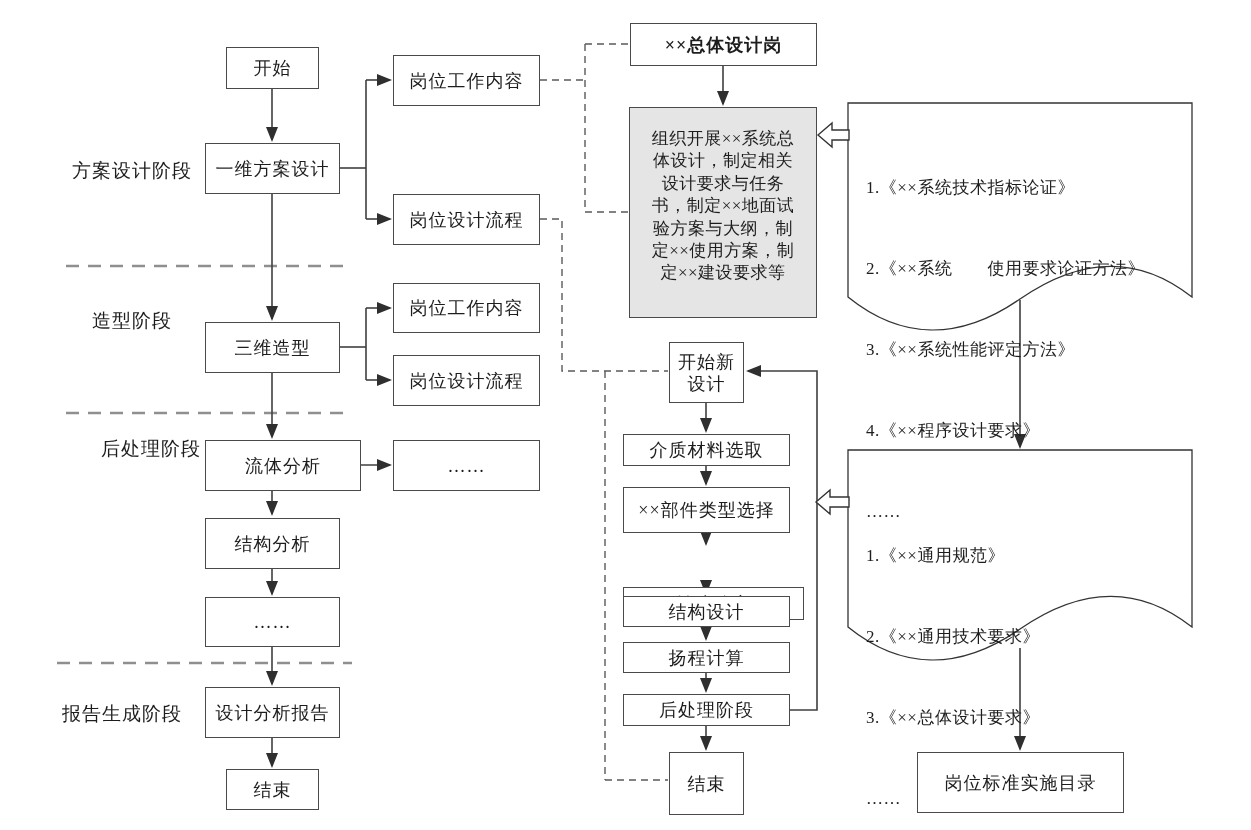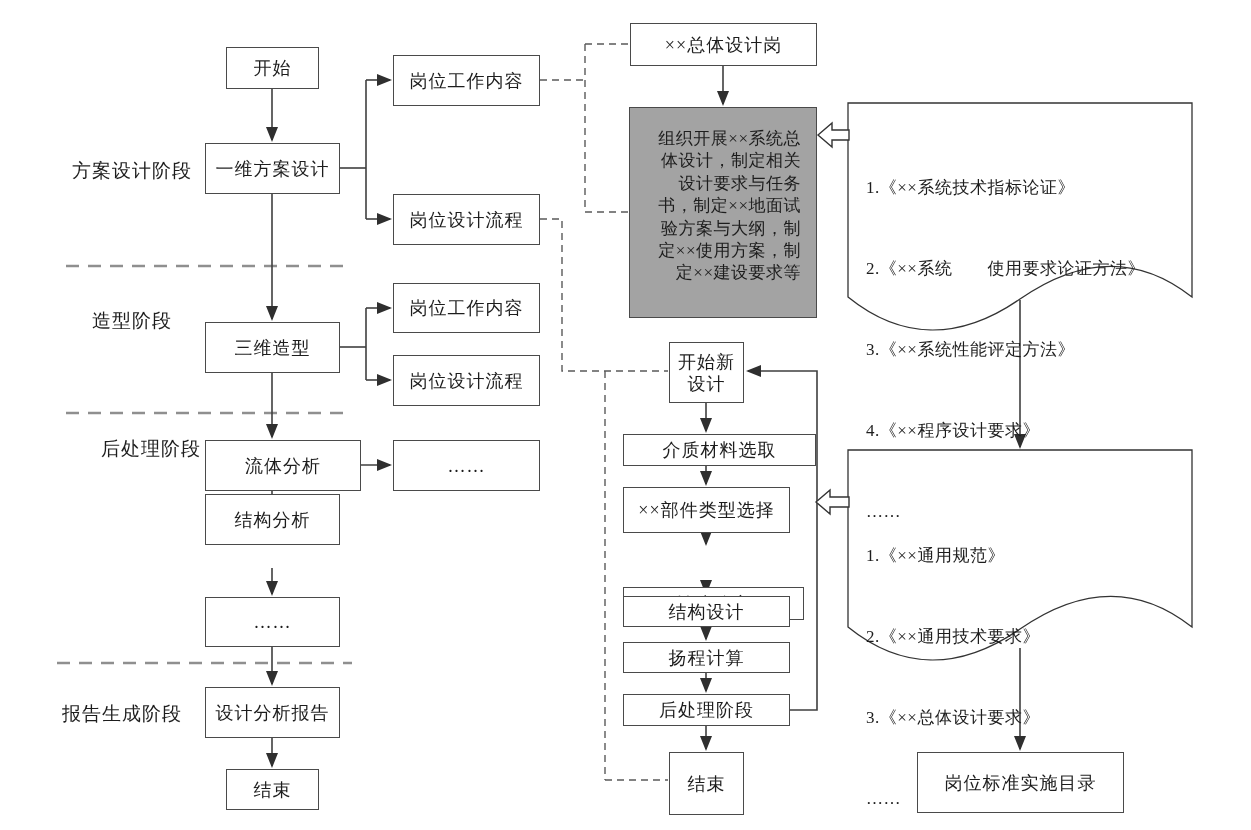--- a/index.html
+++ b/index.html
@@ -11,23 +11,23 @@
   .box{
     position:absolute;box-sizing:border-box;
     border:1.6px solid #4a4a4a;background:#fff;
     display:flex;align-items:center;justify-content:center;
     font-size:18px;letter-spacing:1px;text-align:center;line-height:22px;
   }
   .phase{
     position:absolute;font-size:19px;letter-spacing:1px;white-space:nowrap;
   }
   .duty-box{
-    position:absolute;box-sizing:border-box;border:1.6px solid #4a4a4a;background:#a3a3a3;
+    position:absolute;box-sizing:border-box;border:1.6px solid #4a4a4a;background:#e5e5e5;
     font-size:17px;line-height:22.4px;letter-spacing:0.5px;
-    padding:20px 15px 0 15px;text-align:right;word-break:break-all;
+    padding:20px 15px 0 15px;text-align:center;word-break:break-all;
   }
   .doc-text{
     position:absolute;font-size:17px;line-height:27px;letter-spacing:0.5px;white-space:pre;
   }
   .two-line{flex-direction:column;line-height:22px;}
 </style>
 </head>
 <body>
 
 <div id="stage">
@@ -101,47 +101,47 @@
 
   <span class="phase" style="left:72px;top:158px;">方案设计阶段</span>
   <span class="phase" style="left:92px;top:308px;">造型阶段</span>
   <span class="phase" style="left:85px;top:436px;margin-left:16px;">后处理阶段</span>
   <span class="phase" style="left:62px;top:701px;">报告生成阶段</span>
 
   <div class="box" style="left:226px;top:47px;width:93px;height:42px;">开始</div>
   <div class="box" style="left:205px;top:322px;width:135px;height:51px;">三维造型</div>
   <div class="box" style="left:205px;top:143px;width:135px;height:51px;">一维方案设计</div>
   <div class="box" style="left:205px;top:440px;width:156px;height:51px;">流体分析</div>
-  <div class="box" style="left:205px;top:494px;width:135px;height:51px;">结构分析</div>
+  <div class="box" style="left:205px;top:518px;width:135px;height:51px;">结构分析</div>
   <div class="box" style="left:205px;top:597px;width:135px;height:50px;">……</div>
   <div class="box" style="left:205px;top:687px;width:135px;height:51px;">设计分析报告</div>
   <div class="box" style="left:226px;top:769px;width:93px;height:41px;">结束</div>
 
   <div class="box" style="left:393px;top:55px;width:147px;height:51px;">岗位工作内容</div>
   <div class="box" style="left:393px;top:194px;width:147px;height:51px;">岗位设计流程</div>
   <div class="box" style="left:393px;top:283px;width:147px;height:50px;">岗位工作内容</div>
   <div class="box" style="left:393px;top:355px;width:147px;height:51px;">岗位设计流程</div>
   <div class="box" style="left:393px;top:440px;width:147px;height:51px;">……</div>
 
-  <div class="box" style="left:630px;top:23px;width:187px;height:43px;">××总体设计岗</div>
+  <div class="box" style="left:630px;top:23px;width:187px;height:43px;font-weight:bold;">××总体设计岗</div>
   <div class="duty-box" style="left:629px;top:107px;width:188px;height:211px;">组织开展××系统总体设计，制定相关设计要求与任务书，制定××地面试验方案与大纲，制定××使用方案，制定××建设要求等</div>
 
   <div class="doc-text" style="left:866px;top:120px;">
     <div>1.《××系统技术指标论证》</div>
     <div>2.《××系统　　使用要求论证方法》</div>
     <div>3.《××系统性能评定方法》</div>
     <div>4.《××程序设计要求》</div>
     <div>……</div>
   </div>
 
   <div class="box two-line" style="left:669px;top:342px;width:75px;height:61px;">
     <span>开始新</span>
     <span>设计</span>
   </div>
-  <div class="box" style="left:623px;top:434px;width:193px;height:32px;">介质材料选取</div>
+  <div class="box" style="left:623px;top:434px;width:167px;height:32px;">介质材料选取</div>
   <div class="box" style="left:623px;top:487px;width:167px;height:46px;">××部件类型选择</div>
   <div class="box" style="left:623px;top:547px;width:181px;height:33px;margin-top:40px;">转速确定</div>
   <div class="box" style="left:623px;top:596px;width:167px;height:31px;">结构设计</div>
   <div class="box" style="left:623px;top:642px;width:167px;height:31px;">扬程计算</div>
   <div class="box" style="left:623px;top:694px;width:167px;height:32px;">后处理阶段</div>
   <div class="box" style="left:669px;top:752px;width:75px;height:63px;">结束</div>
 
   <div class="doc-text" style="left:866px;top:488px;">
     <div>1.《××通用规范》</div>
     <div>2.《××通用技术要求》</div>

